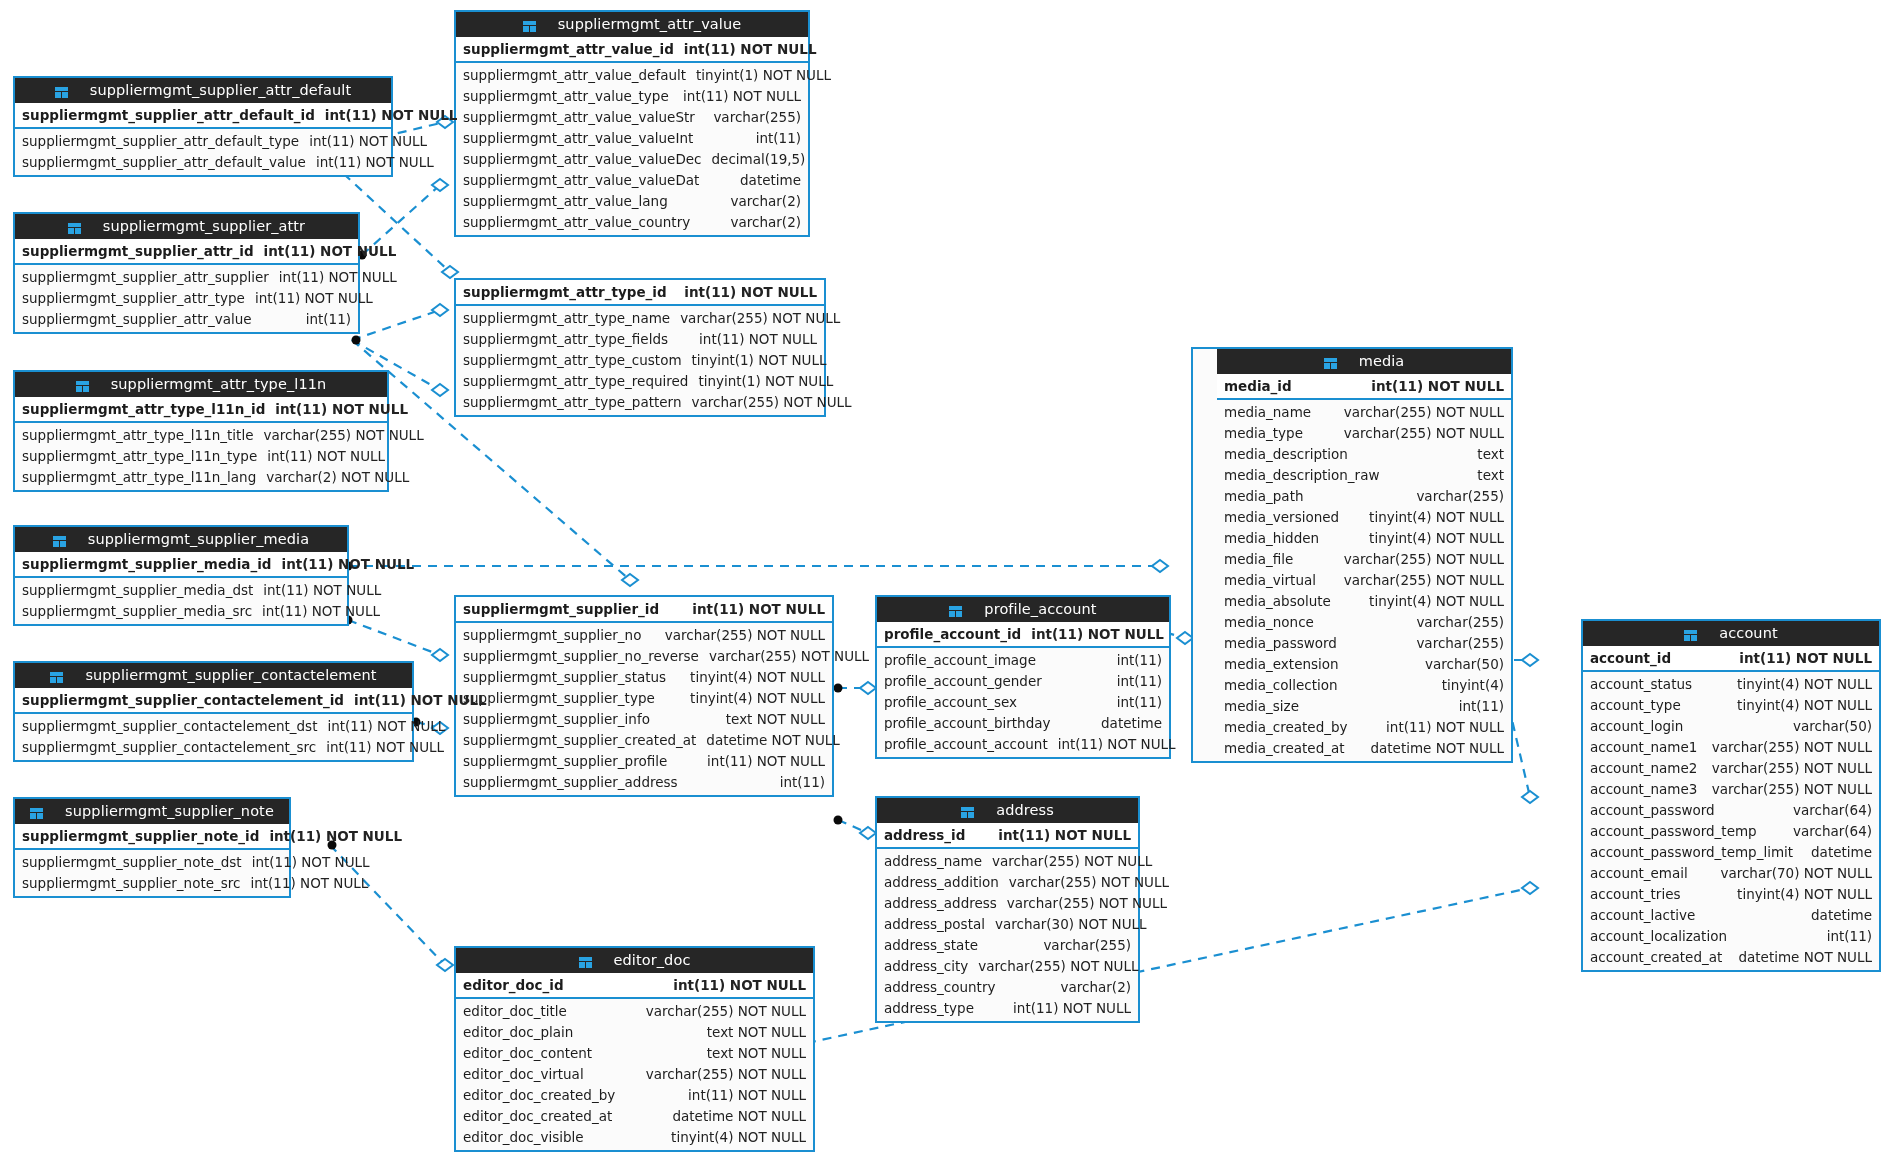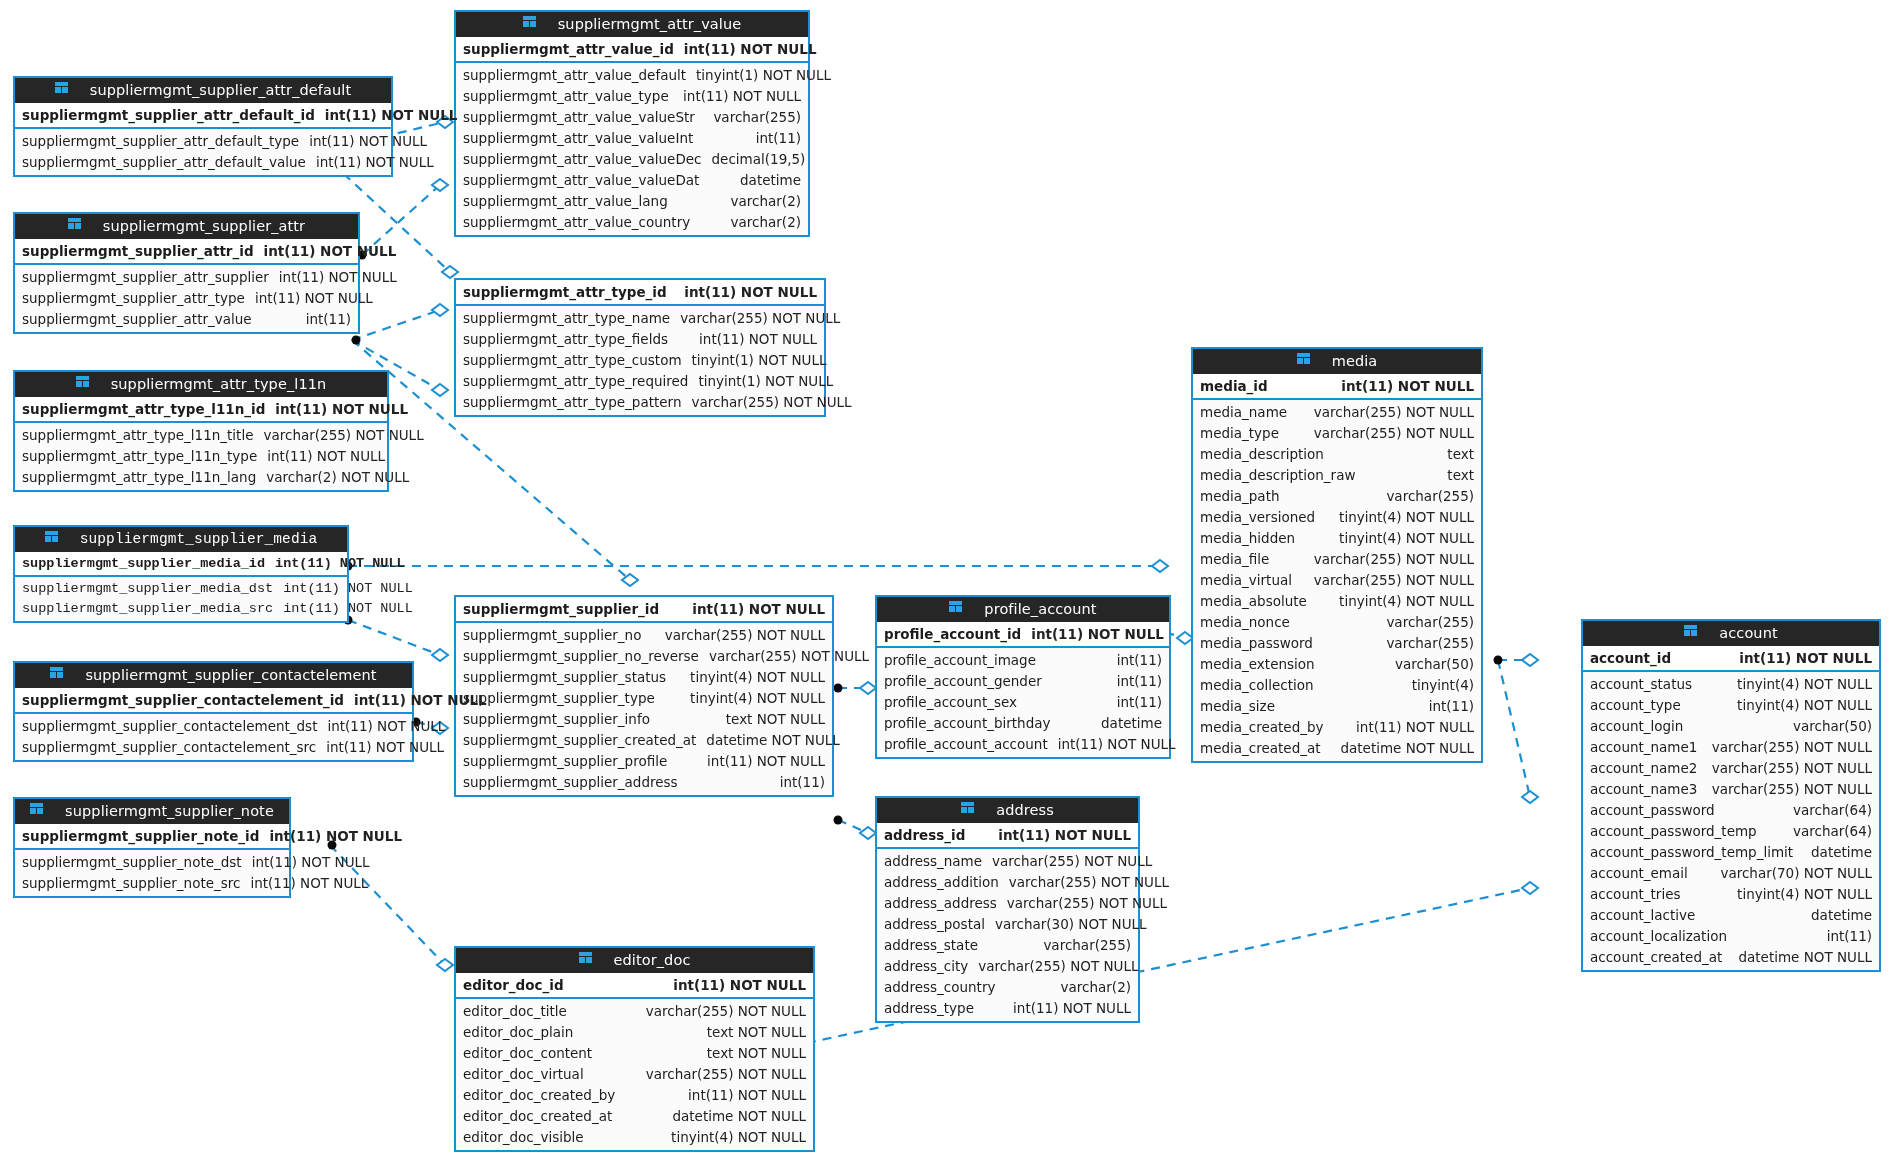--- a/index.html
+++ b/index.html
@@ -30,21 +30,21 @@
     box-sizing: border-box;
     z-index: 5;
   }
   .entity-header {
     background: #262626;
     color: #ffffff;
     font-size: 14.5px;
     text-align: center;
     padding: 4px 6px 5px 6px;
     display: flex;
-    align-items: flex-start;
+    align-items: flex-end;
     justify-content: center;
     gap: 22px;
     letter-spacing: 0.1px;
   }
   .tbl-icon {
     display: inline-block;
     width: 13px;
     height: 11px;
     flex: 0 0 auto;
     position: relative;
@@ -317,21 +317,21 @@
           <div class="row">
             <span class="col-name">suppliermgmt_attr_type_l11n_type</span>
             <span class="col-type">int(11) NOT NULL</span>
           </div>
           <div class="row">
             <span class="col-name">suppliermgmt_attr_type_l11n_lang</span>
             <span class="col-type">varchar(2) NOT NULL</span>
           </div>
         </div>
       </div>
-      <div class="entity" style="left: 1191px; top: 347px; width: 292px;">
+      <div class="entity" style="left: 1191px; top: 347px; width: 322px; padding-left: 24px;">
         <div class="entity-header">
           <span class="tbl-icon">
             <i class="r1"></i>
             <i class="r2a"></i>
             <i class="r2b"></i>
           </span>
           <span>media</span>
         </div>
         <div class="pk-row">
           <div class="row">
@@ -403,21 +403,21 @@
           <div class="row">
             <span class="col-name">media_created_by</span>
             <span class="col-type">int(11) NOT NULL</span>
           </div>
           <div class="row">
             <span class="col-name">media_created_at</span>
             <span class="col-type">datetime NOT NULL</span>
           </div>
         </div>
       </div>
-      <div class="entity" style="left: 13px; top: 525px; width: 336px; font-family: Liberation Mono, monospace;">
+      <div class="entity" style="left: 13px; top: 525px; width: 336px;">
         <div class="entity-header">
           <span class="tbl-icon">
             <i class="r1"></i>
             <i class="r2a"></i>
             <i class="r2b"></i>
           </span>
           <span>suppliermgmt_supplier_media</span>
         </div>
         <div class="pk-row">
           <div class="row">

